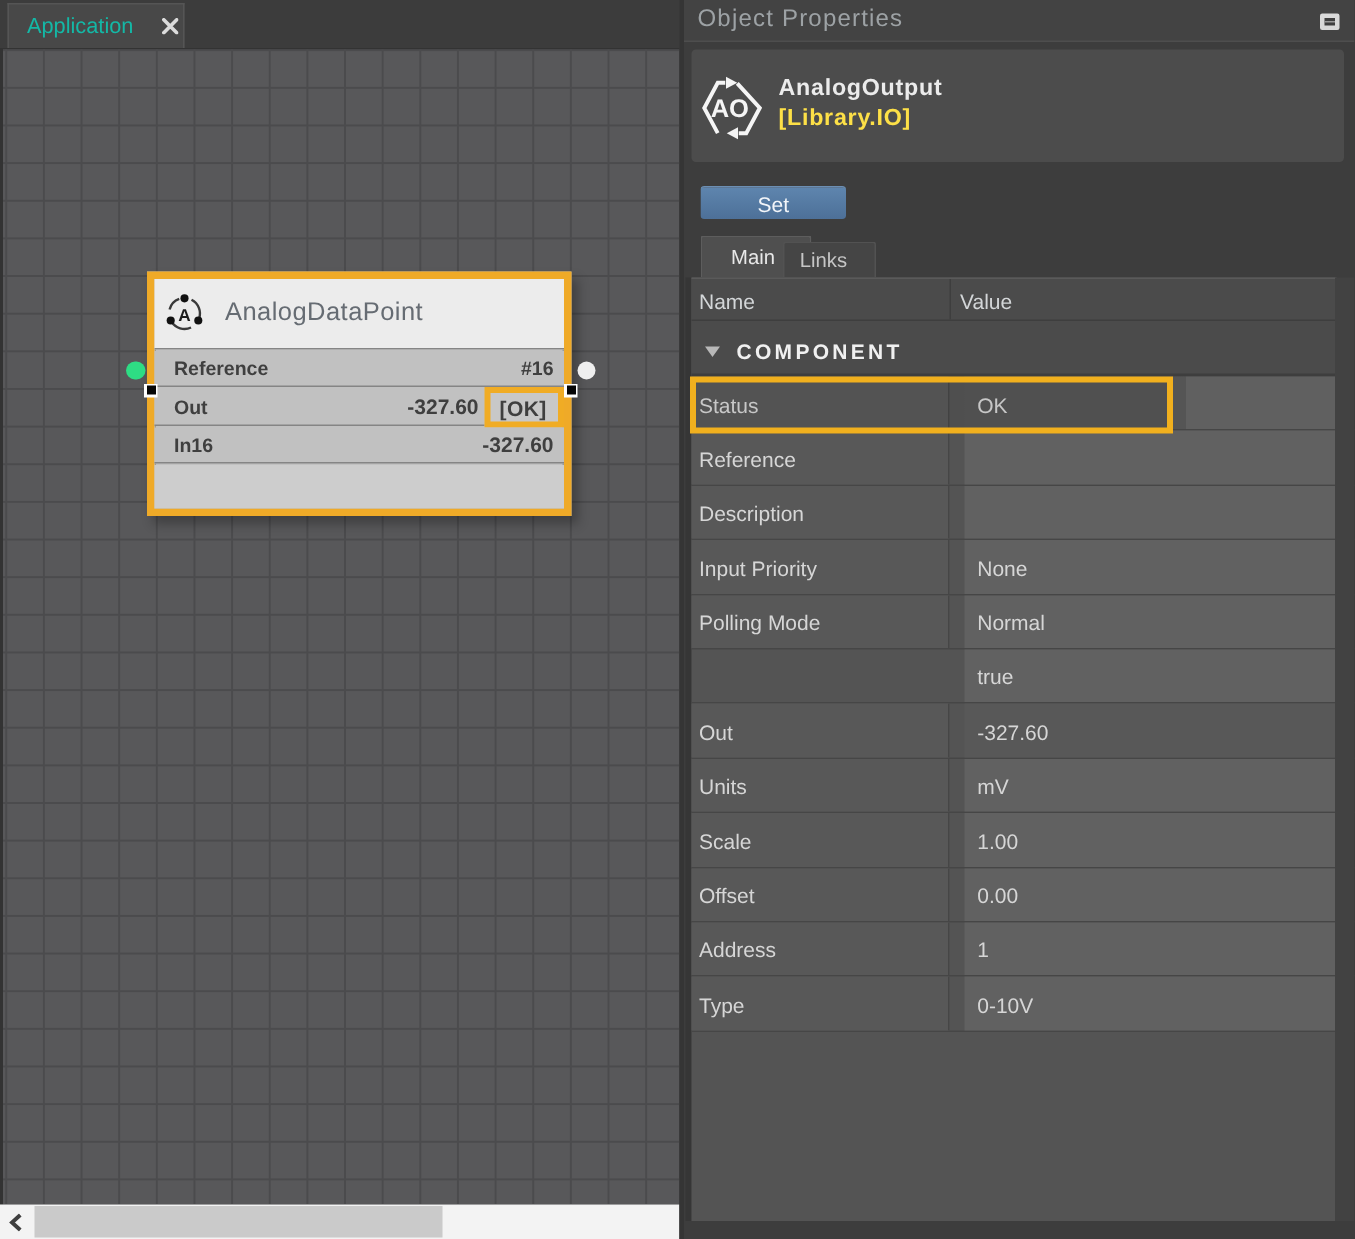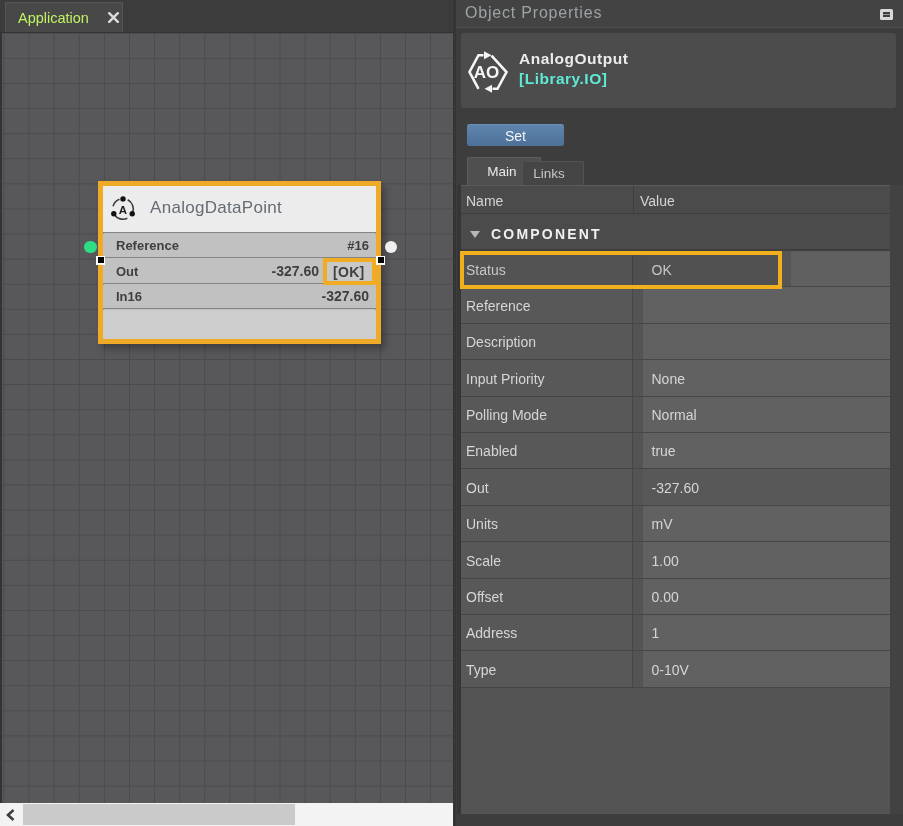--- a/index.html
+++ b/index.html
@@ -11,21 +11,21 @@
   .pval  { position:absolute; left:182px; top:0; width:256.5px; height:100%; background:#616161; }
   .pval.ro { background:#585858; }
   .pname span, .pval span { position:absolute; left:9px; top:10.5px; font-size:14px; color:#d6d6d6; white-space:nowrap; }
   .pname span { left:5.5px; }
 </style>
 </head>
 <body>
 
 <div class="abs" style="left:0;top:0;width:453px;height:32px;background:#3c3c3c;">
   <div class="abs" style="left:5px;top:2px;width:118px;height:30px;background:#484848;border:1px solid #555;border-bottom:none;">
-    <span class="abs" style="left:12px;top:7px;font-size:14.5px;color:#bef264;">Application</span>
+    <span class="abs" style="left:12px;top:7px;font-size:14.5px;color:#14b8a6;">Application</span>
     <svg class="abs" style="left:102px;top:9px;" width="11" height="11" viewBox="0 0 11 11">
         <path d="M 1.2 1.2 L 9.8 9.8 M 9.8 1.2 L 1.2 9.8" stroke="#dcdcdc" stroke-width="2.4" stroke-linecap="round"></path>
       </svg>
   </div>
 </div>
 
 <div class="abs" style="left:0;top:32px;width:453px;height:771px;background:#333;">
   <div class="abs" style="left:2px;top:1px;width:451px;height:770px;background-color:#58585a;
     background-image:linear-gradient(to right,#4b4b4d 1px,transparent 1px),linear-gradient(to bottom,#4b4b4d 1px,transparent 1px);
     background-size:25.1px 25.1px;background-position:1.5px 24.9px;"></div>
@@ -96,21 +96,21 @@
     <svg class="abs" style="left:7px;top:17px;" width="40" height="44" viewBox="0 0 40 44">
       <g fill="none" stroke="#f5f5f5" stroke-width="2.6" stroke-linejoin="miter">
         <path d="M 15.5 5.2 L 10.5 5.2 L 1.5 22 L 10.5 38.8"></path>
         <path d="M 23.5 5.6 L 38.5 22 L 29.5 38.8 L 24.5 38.8"></path>
       </g>
       <path d="M 16 1.2 L 23.5 5.2 L 16 9.2 Z" fill="#f5f5f5"></path>
       <path d="M 24 34.8 L 16.5 38.8 L 24 42.8 Z" fill="#f5f5f5"></path>
       <text x="18.5" y="28" font-size="17" font-weight="bold" fill="#f5f5f5" text-anchor="middle" font-family="Liberation Sans">AO</text>
     </svg>
     <span class="abs" style="left:58px;top:17px;font-size:15.5px;letter-spacing:0.5px;font-weight:bold;color:#ebebeb;">AnalogOutput</span>
-    <span class="abs" style="left:58px;top:37px;font-size:15.5px;letter-spacing:0.5px;font-weight:bold;color:#5eead4;">[Library.IO]</span>
+    <span class="abs" style="left:58px;top:37px;font-size:15.5px;letter-spacing:0.5px;font-weight:bold;color:#fde047;">[Library.IO]</span>
   </div>
 
   <div class="abs" style="left:11px;top:124px;width:97px;height:22px;background:linear-gradient(#5e85ae,#4d7098);border-top:1px solid #6c8fb4;border-radius:2.5px;text-align:center;">
     <span style="font-size:14px;color:#f2f5f9;line-height:22px;">Set</span>
   </div>
 
   <div class="abs" style="left:11px;top:157px;width:74px;height:28px;background:#4f4f4f;border:1px solid #5d5d5d;border-bottom:none;border-radius:2px 2px 0 0;text-align:center;">
     <span style="font-size:13.5px;color:#e8e8e8;line-height:27px;position:relative;left:-2px;">Main</span>
   </div>
   <div class="abs" style="left:66px;top:161px;width:62px;height:24px;background:#454545;border:1px solid #525252;border-bottom:none;border-radius:2px 2px 0 0;text-align:center;">
@@ -166,23 +166,20 @@
         </div>
       <div class="prow">
           <div class="pname">
             <span>Polling Mode</span>
           </div>
           <div class="pval">
             <span>Normal</span>
           </div>
         </div>
       <div class="prow">
-          <div class="pname">
-            <span>Enabled</span>
-          </div>
           <div class="pval">
             <span>true</span>
           </div>
         </div>
       <div class="prow">
           <div class="pname">
             <span>Out</span>
           </div>
           <div class="pval ro">
             <span>-327.60</span>

